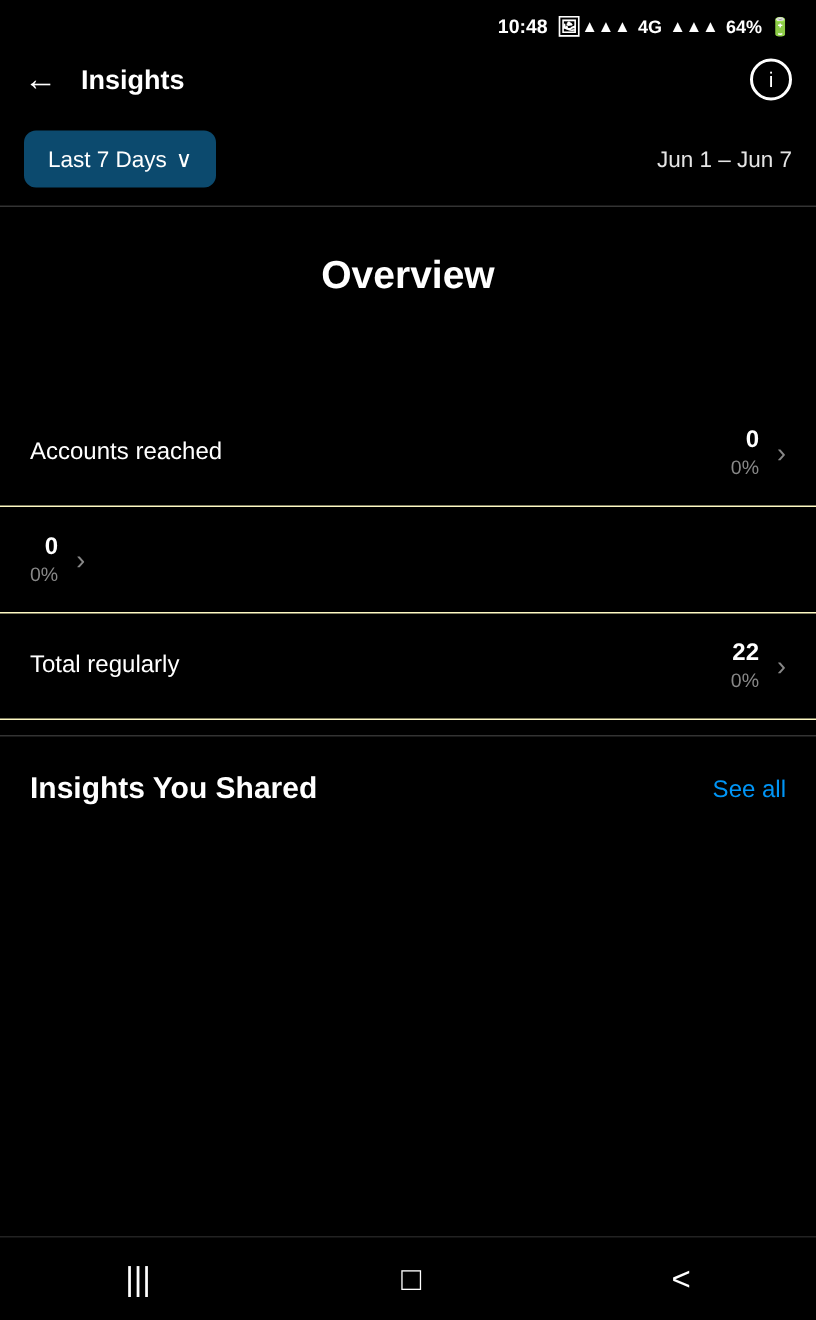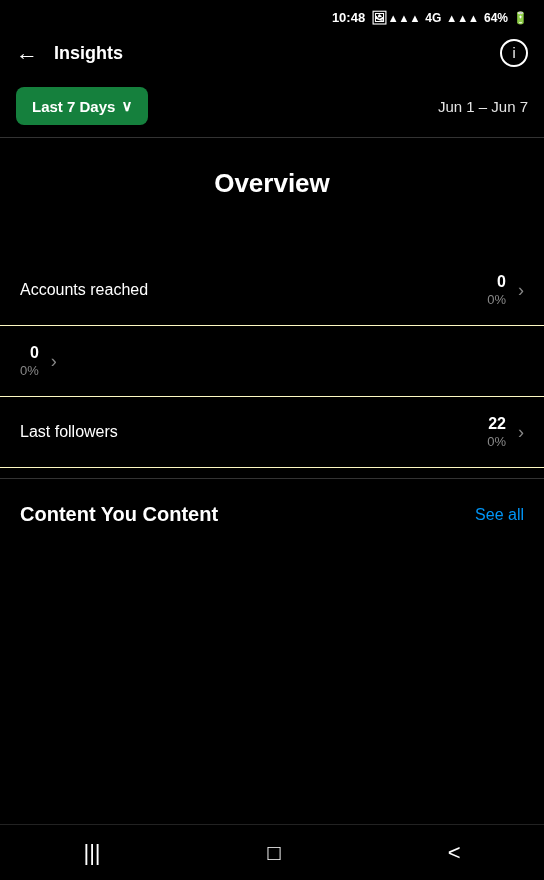--- a/index.html
+++ b/index.html
@@ -70,27 +70,27 @@
     }
 
     
     .filter-bar {
       display: flex;
       justify-content: space-between;
       align-items: center;
       padding: 8px 16px 12px;
     }
     .date-filter-btn {
-      background: #15803d;
+      background: #0c4a6e;
       color: #fff;
       border: none;
       border-radius: 8px;
       padding: 10px 16px;
       font-size: 15px;
-      font-weight: 700;
+      font-weight: 400;
       display: flex;
       align-items: center;
       gap: 6px;
       cursor: pointer;
     }
     .date-range {
       font-size: 15px;
       color: #e5e5e5;
       font-weight: 400;
     }
@@ -103,21 +103,21 @@
     }
 
     
     .overview-section {
       padding: 30px 20px 20px;
       text-align: center;
     }
     .overview-title {
       font-size: 26px;
       font-weight: 700;
-      margin-bottom: 16px;
+      margin-bottom: 28px;
     }
     .overview-subtitle {
       font-size: 14px;
       color: #888;
       line-height: 1.5;
       max-width: 280px;
       margin: 0 auto;
     }
 
     
@@ -260,37 +260,37 @@
     <div class="stat-right">
       <div class="stat-values">
         <div class="stat-number">0</div>
         <div class="stat-percent">0%</div>
       </div>
       <span class="chevron-right">›</span>
     </div>
   </div>
 
   <div class="stat-item">
-    <span class="stat-label">Last followers</span>
+    <span class="stat-label">Total regularly</span>
     <div class="stat-right">
       <div class="stat-values">
         <div class="stat-number">22</div>
         <div class="stat-percent">0%</div>
       </div>
       <span class="chevron-right">›</span>
     </div>
   </div>
 
 </div>
 
 <div class="divider"></div>
 
 <div class="content-section">
   <div class="content-header">
-    <span class="content-title">Content You Content</span>
+    <span class="content-title">Insights You Shared</span>
     <span class="see-all-link">See all</span>
   </div>
 </div>
 
 <div class="bottom-nav">
   <div class="nav-icon">|||</div>
   <div class="nav-icon">□</div>
   <div class="nav-icon">&lt;</div>
 </div>
 

